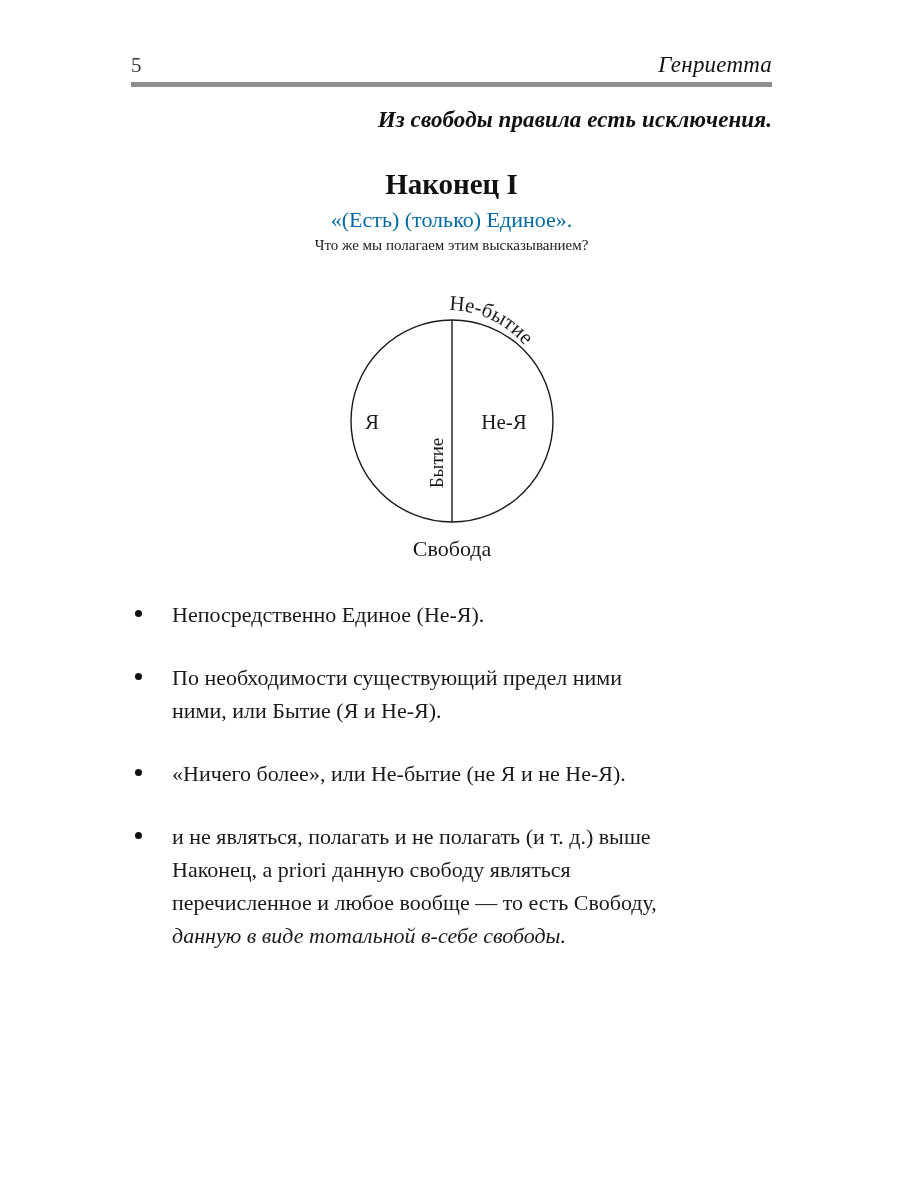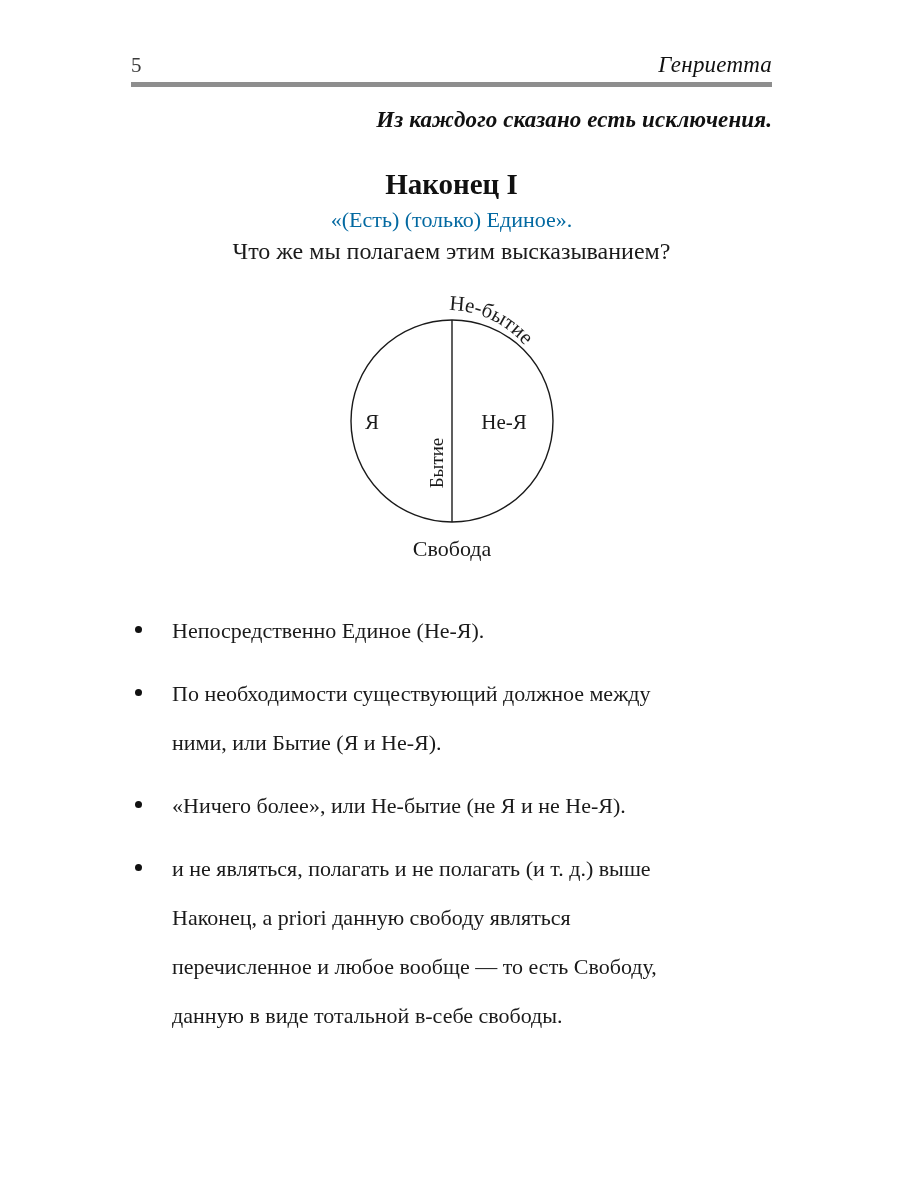--- a/index.html
+++ b/index.html
@@ -87,21 +87,21 @@
     color: #111111;
     margin: 0 0 4px 0;
   }
   .subtitle {
     font-size: 22px;
     line-height: 1.35;
     margin: 0;
     color: #0369a1;
   }
   .question {
-    font-size: 24px;
+    font-size: 15px;
     line-height: 1.35;
     margin: 0;
     color: #1a1a1a;
   }
 
   
   .diagram {
     position: absolute;
     left: 295px;
     top: 282px;
@@ -151,22 +151,22 @@
   .bullet-item:last-child { margin-bottom: 0; }
   .bullet-dot {
     position: absolute;
     left: 4px;
     top: 12px;
     width: 7px;
     height: 7px;
     border-radius: 50%;
     background: #111111;
   }
-  .bullet-line { display: block; white-space: nowrap; margin-top: 16px; }
-  .ital { }
+  .bullet-line { display: block; white-space: nowrap; }
+  .ital { font-style: italic; }
 
   
   .closing {
     position: absolute;
     left: 131px;
     top: 1057px;
     width: 660px;
     font-size: 22px;
     line-height: 33px;
     color: #1a1a1a;
@@ -177,21 +177,21 @@
 <body>
 
 <div class="page">
 
   <div class="header">
     <div class="folio">5</div>
     <div class="running-title">Генриетта</div>
   </div>
   <div class="header-rule"></div>
 
-  <div class="epigraph">Из каждого сказано есть исключения.</div>
+  <div class="epigraph">Из свободы правила есть исключения.</div>
 
   <div class="title-block">
     <div class="main-title">Наконец I</div>
     <div class="subtitle">«(Есть) (только) Единое».</div>
     <div class="question">Что же мы полагаем этим высказыванием?</div>
   </div>
 
   <div class="diagram">
     <svg width="315" height="290" viewBox="0 0 315 290" xmlns="http://www.w3.org/2000/svg">
       <defs>
@@ -219,21 +219,21 @@
     </svg>
   </div>
 
   <div class="bullets">
       <div class="bullet-item">
         <span class="bullet-dot"></span>
         <span class="bullet-line">Непосредственно Единое (Не-Я).</span>
       </div>
       <div class="bullet-item">
         <span class="bullet-dot"></span>
-        <span class="bullet-line">По необходимости существующий должное между</span>
+        <span class="bullet-line">По необходимости существующий предел ними</span>
         <span class="bullet-line">ними, или Бытие (Я и Не-Я).</span>
       </div>
       <div class="bullet-item">
         <span class="bullet-dot"></span>
         <span class="bullet-line">«Ничего более», или Не-бытие (не Я и не Не-Я).</span>
       </div>
       <div class="bullet-item">
         <span class="bullet-dot"></span>
         <span class="bullet-line">и не являться, полагать и не полагать (и т. д.) выше</span>
         <span class="bullet-line">Наконец, a priori данную свободу являться</span>

